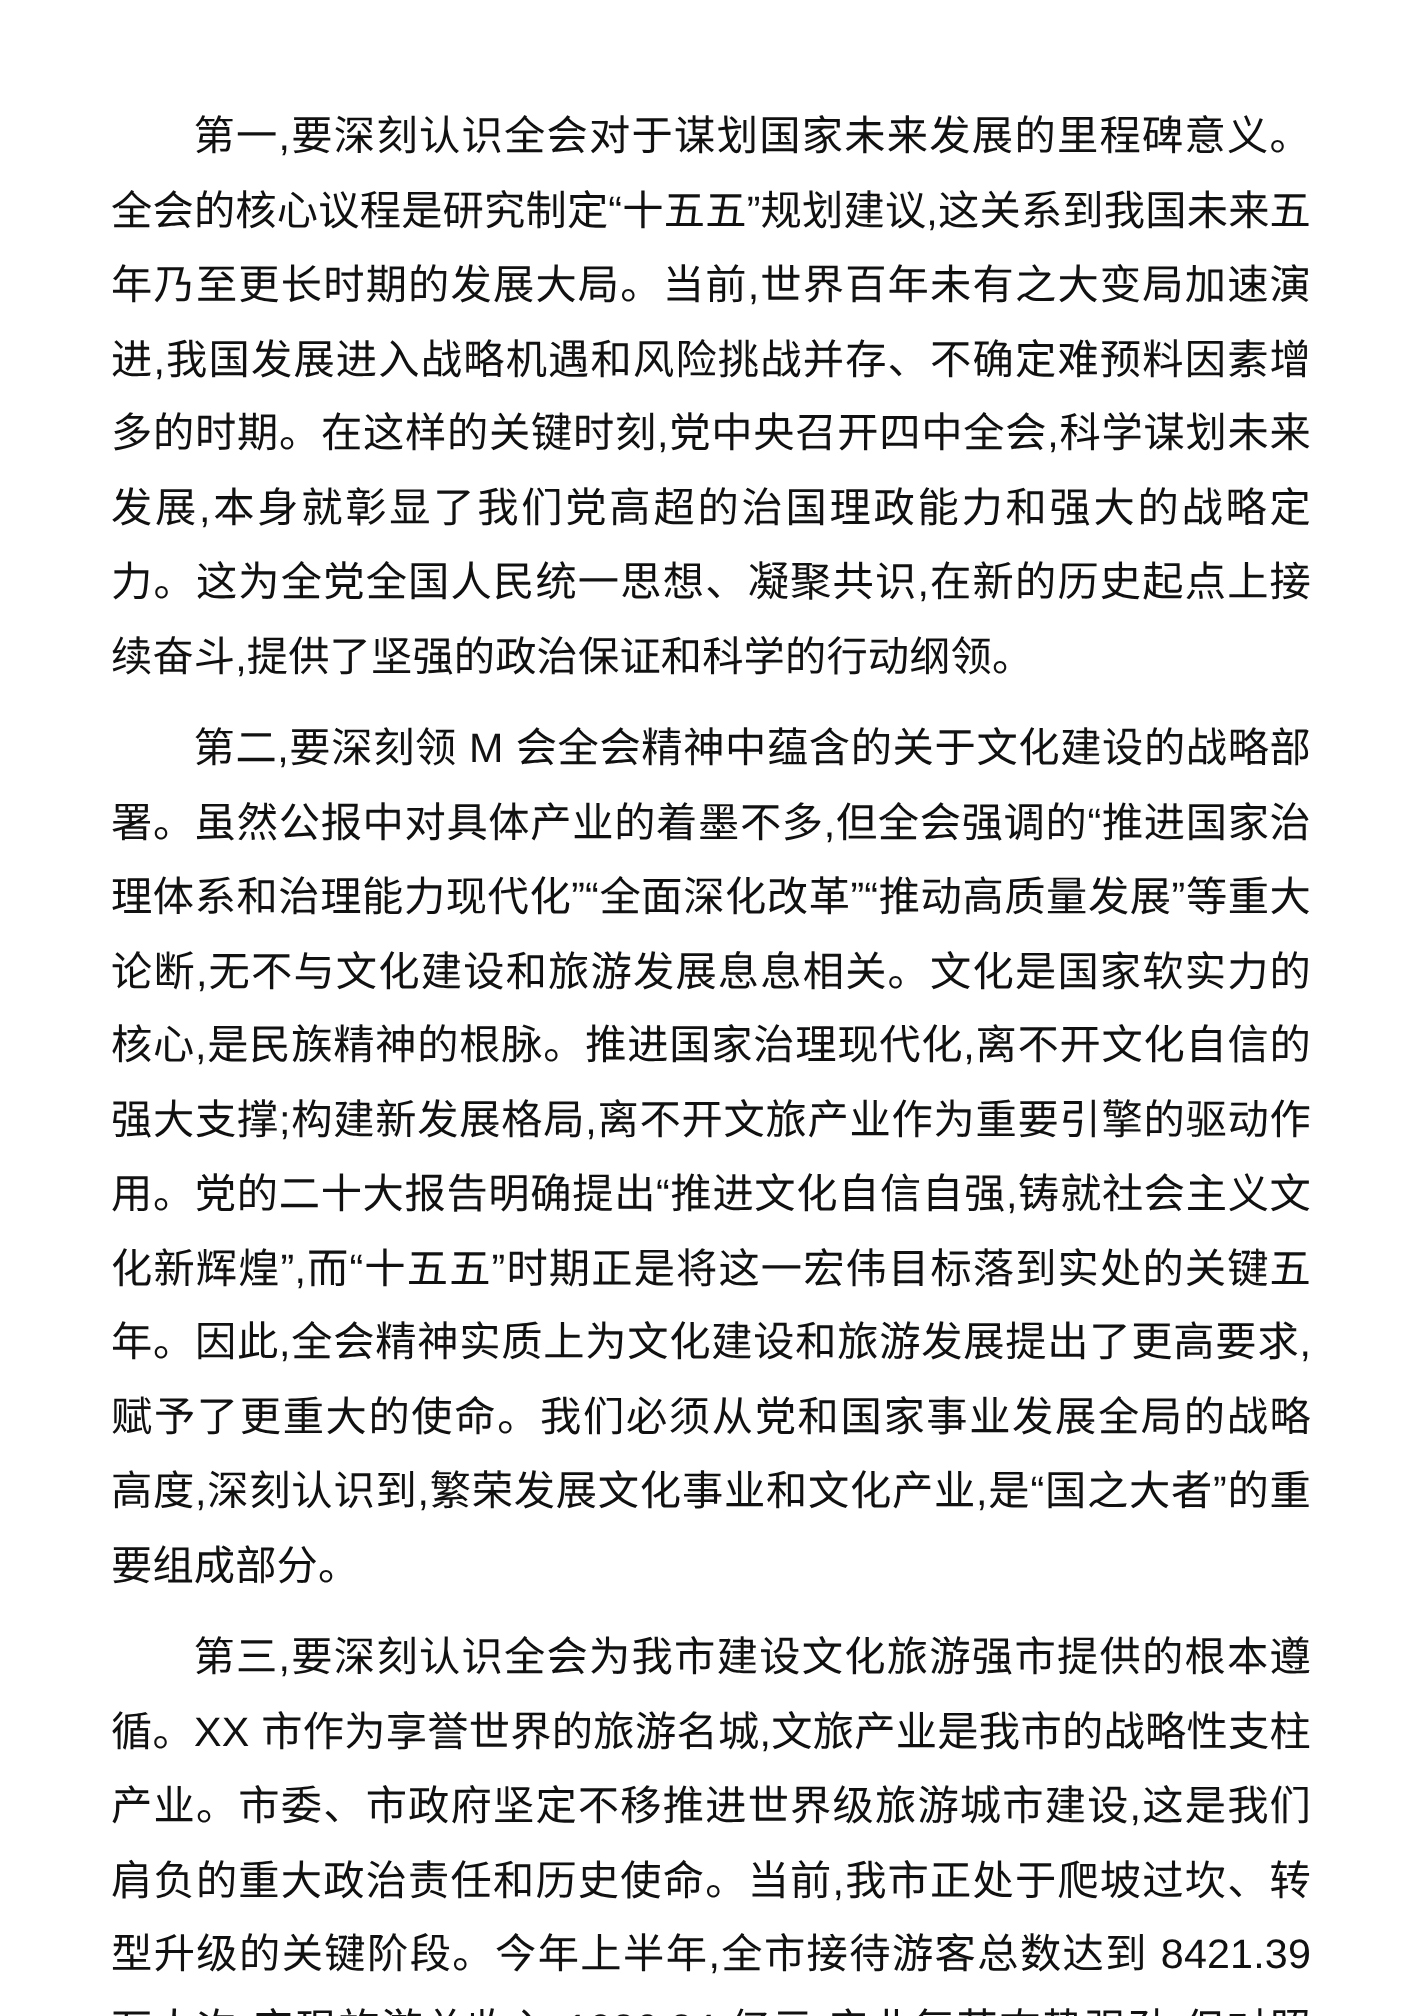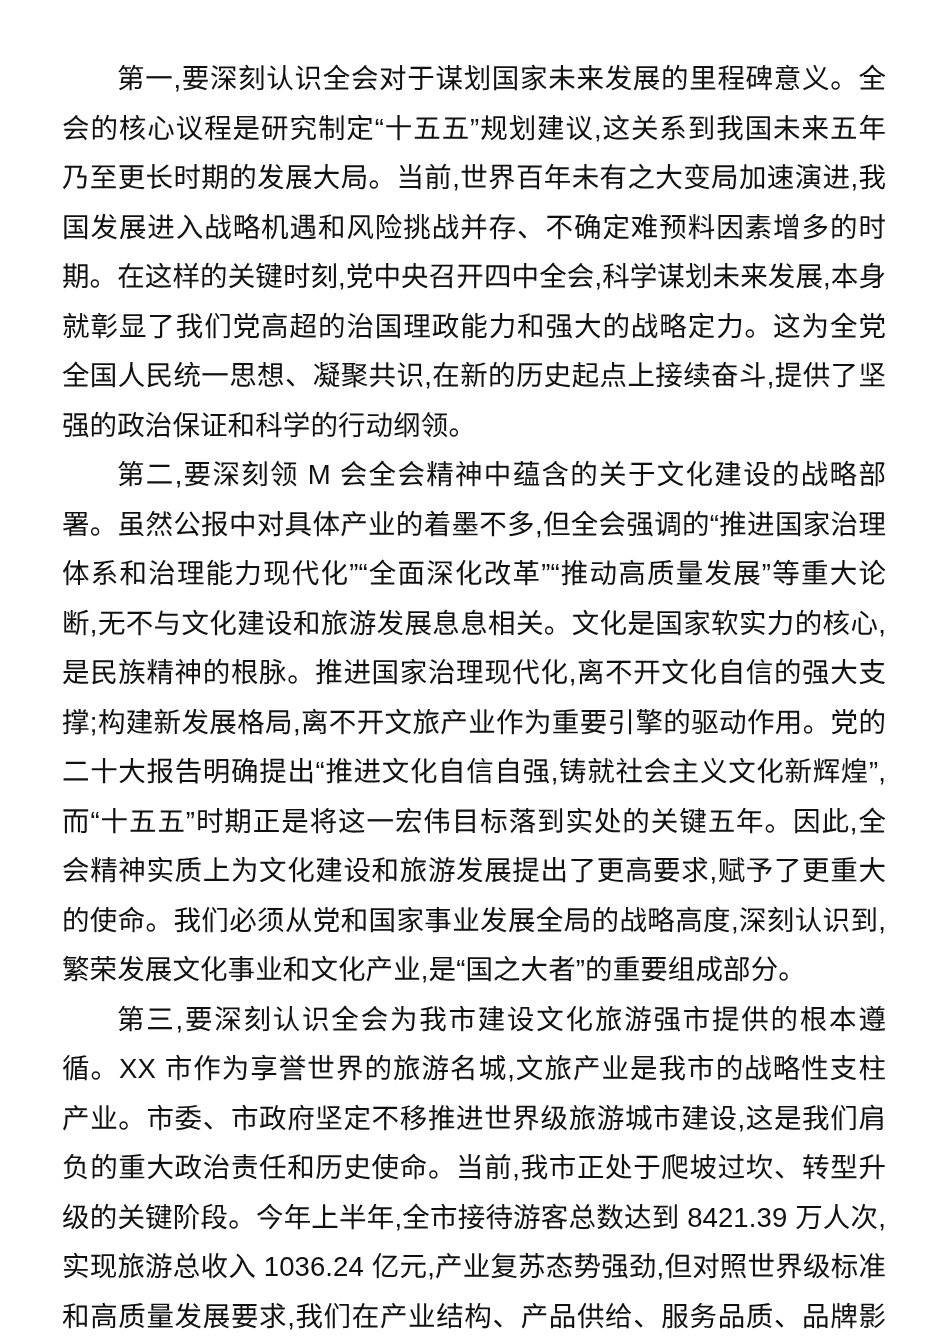--- a/index.html
+++ b/index.html
@@ -31,21 +31,21 @@
   .doc-body {
     font-size: 27.5px;
     line-height: 49.5px;
     letter-spacing: 0.1px;
     text-align: justify;
     text-justify: inter-ideograph;
     color: #111111;
   }
 
   .doc-body p {
-    margin: 0;
+    margin: 12px;
     text-indent: 2em;
     font-weight: 400;
     white-space: normal;
     word-break: break-all;
     overflow-wrap: break-word;
   }
 </style>
 </head>
 <body>
 

